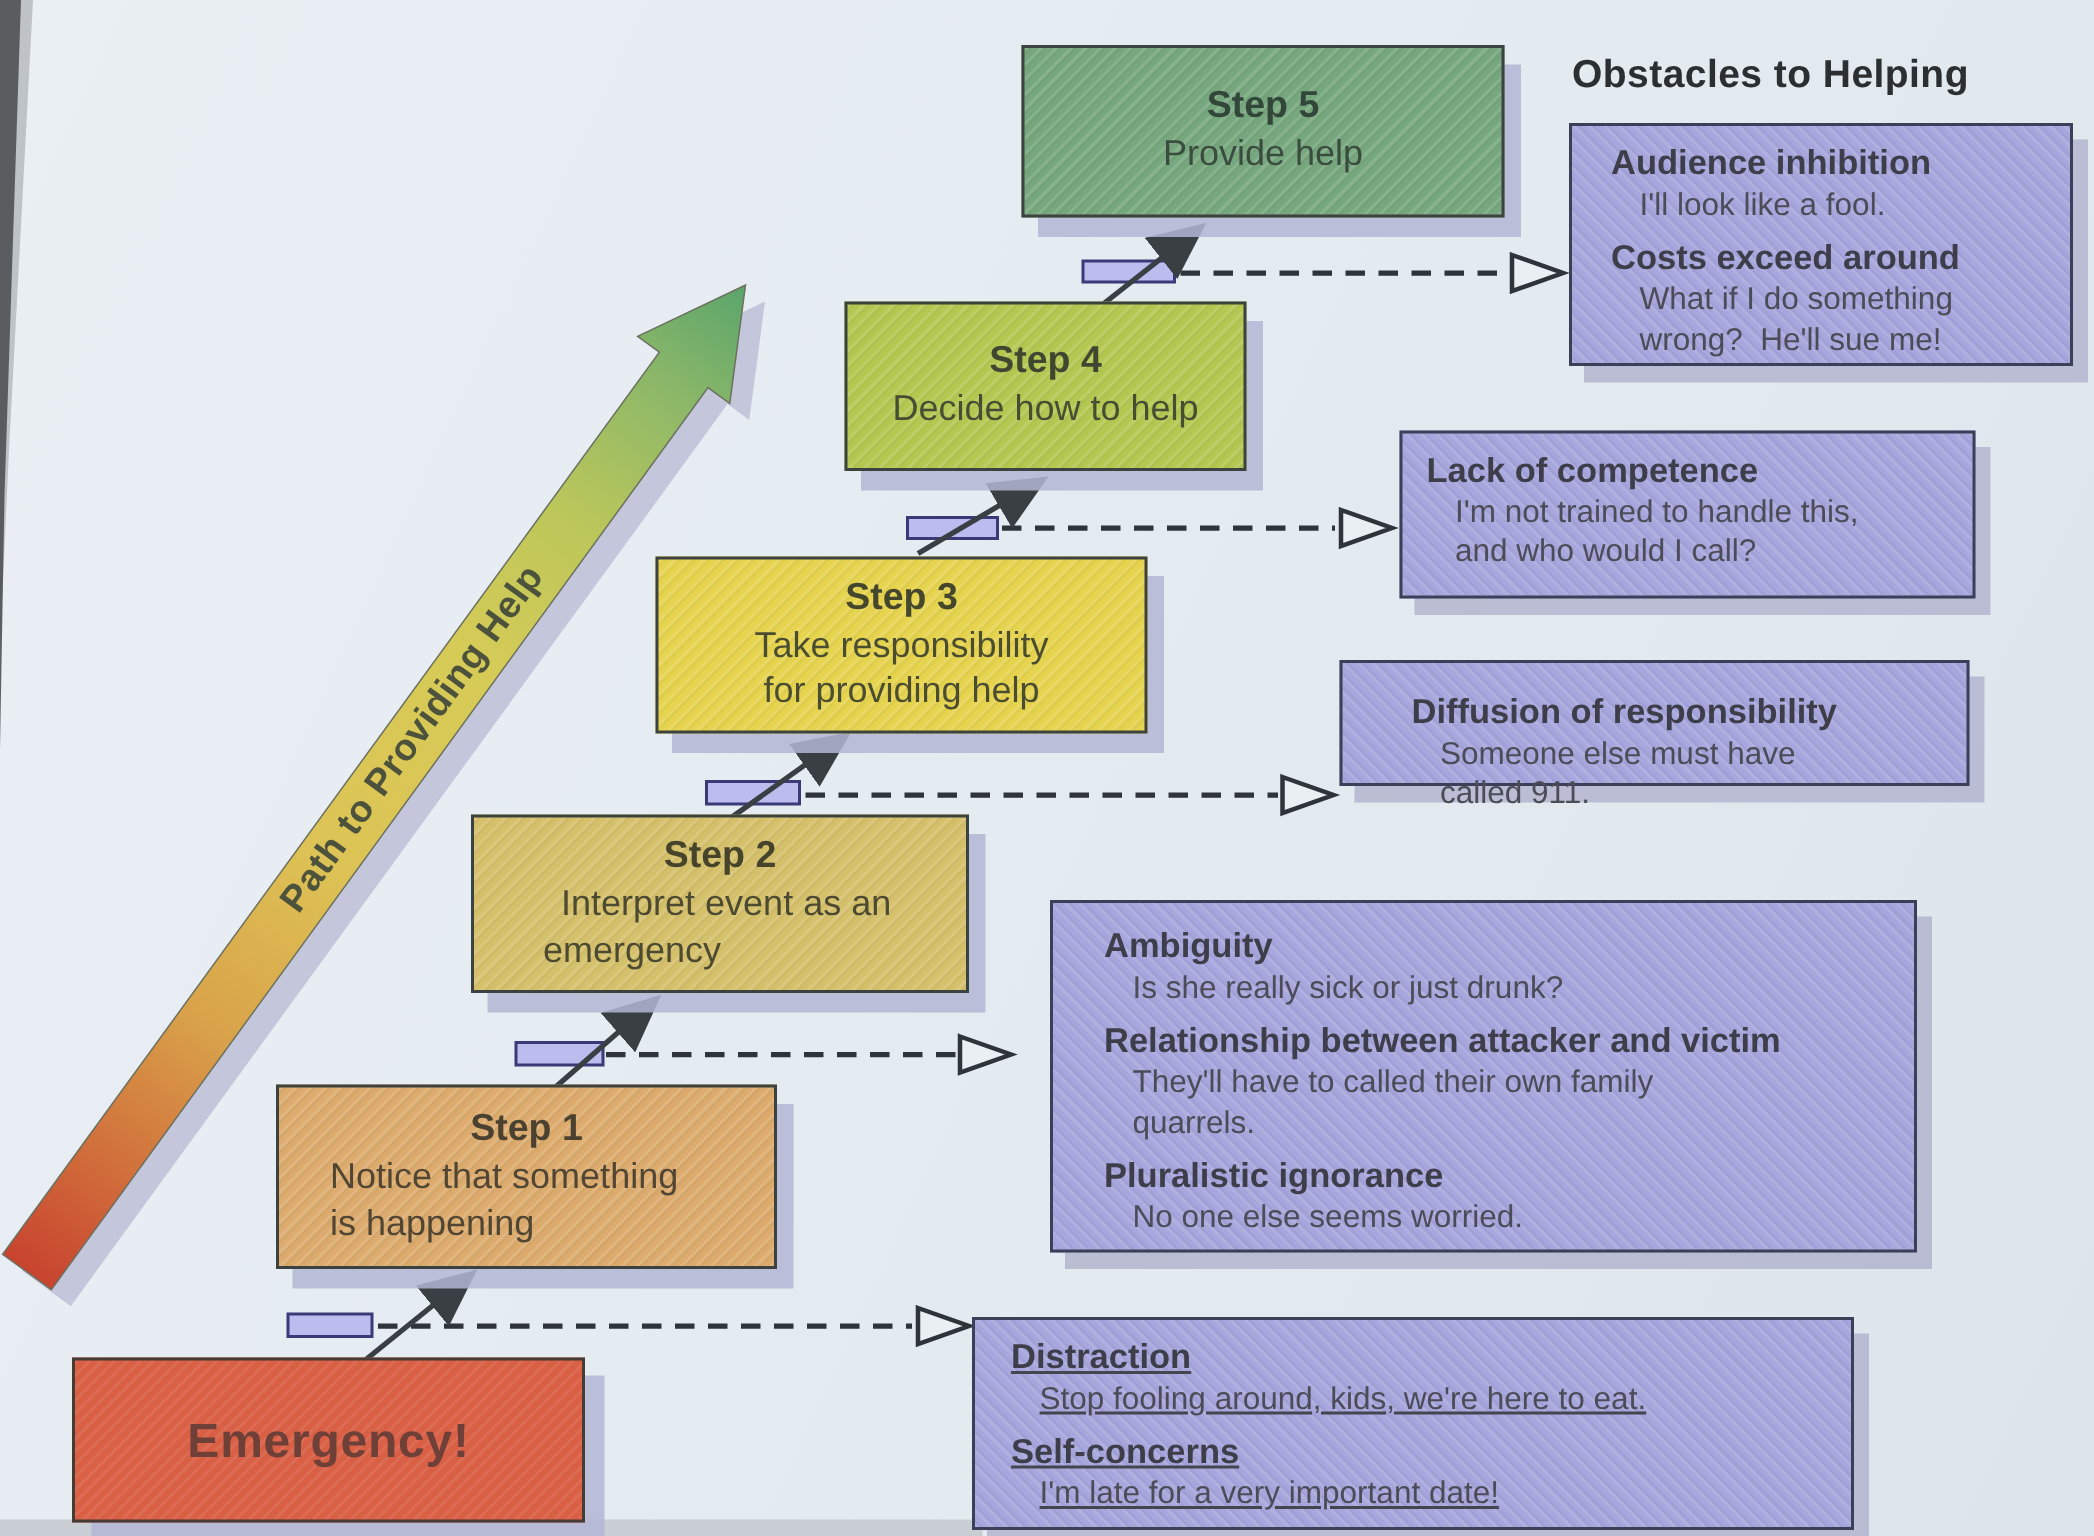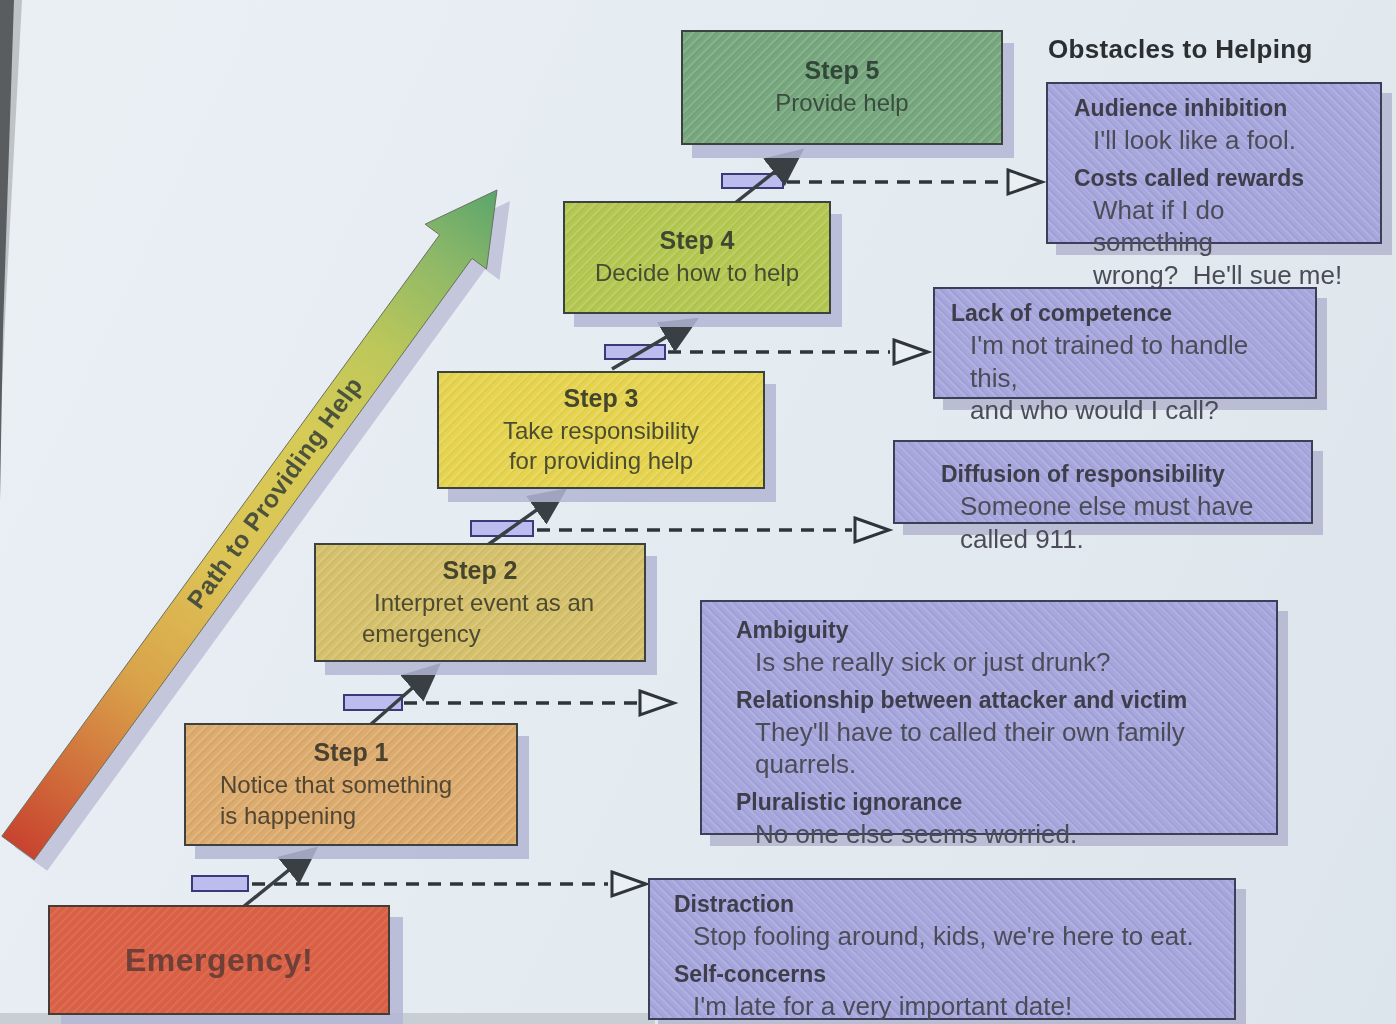--- a/index.html
+++ b/index.html
@@ -18,21 +18,21 @@
   .step-line { font-size:24px; line-height:1.26; display:block; }
   .body-center .step-line { text-align:center; }
   .obstacle {
     background-color:#a7a7dd; border-color:#3b4058;
     background-image: repeating-linear-gradient(45deg, rgba(255,255,255,.09) 0 2px, rgba(40,40,90,.05) 2px 4px, transparent 4px 7px);
     box-shadow: 10px 11px 0 0 rgba(176,178,204,.8);
     padding:10px 32px 8px 26px; color:#45454f;
   }
   .entry { margin-bottom:7px; }
   .entry .name { font-weight:bold; font-size:23px; line-height:1.3; color:#3e3e4b; display:block; }
-  .quote-line { font-size:26px; line-height:1.26; color:#4c4c58; padding-left:19px; display:block; white-space:pre-wrap; }
+  .quote-line { font-size:21px; line-height:1.26; color:#4c4c58; padding-left:19px; display:block; white-space:pre-wrap; }
   .obstacles-title { position:absolute; left:1048px; top:34px; font-size:26px; font-weight:bold; color:#2c2f31; letter-spacing:.3px; }
   .path-label {
     position:absolute; left:105px; top:478px; width:340px;
     transform:rotate(-54deg); text-align:center;
     font-weight:bold; font-size:25px; color:#4c523b; letter-spacing:.5px;
   }
   .emergency-box {
     background:#d95f45; border-color:#463c36;
     box-shadow: 13px 12px 0 0 rgba(180,182,211,.85);
     display:flex; align-items:center; justify-content:center;
@@ -136,21 +136,21 @@
   <div class="box emergency-box" style="left:48px; top:905px; width:342px; height:110px;">
     <span class="emergency-label">Emergency!</span>
   </div>
 
   <div class="box obstacle" style="left:1046px; top:82px; width:336px; height:162px;">
     <div class="entry">
       <span class="name">Audience inhibition</span>
       <span class="quote-line">I'll look like a fool.</span>
     </div>
     <div class="entry">
-      <span class="name">Costs called rewards</span>
+      <span class="name">Costs exceed around</span>
       <span class="quote-line">What if I do something</span>
       <span class="quote-line">wrong?  He'll sue me!</span>
     </div>
   </div>
 
   <div class="box obstacle" style="left:933px; top:287px; width:384px; height:112px; padding-left:16px;">
     <div class="entry">
       <span class="name">Lack of competence</span>
       <span class="quote-line">I'm not trained to handle this,</span>
       <span class="quote-line">and who would I call?</span>
@@ -174,21 +174,21 @@
       <span class="name">Relationship between attacker and victim</span>
       <span class="quote-line">They'll have to called their own family</span>
       <span class="quote-line">quarrels.</span>
     </div>
     <div class="entry">
       <span class="name">Pluralistic ignorance</span>
       <span class="quote-line">No one else seems worried.</span>
     </div>
   </div>
 
-  <div class="box obstacle" style="left:648px; top:878px; width:588px; height:142px; padding-left:24px;">
+  <div class="box obstacle" style="left:648px; top:878px; width:588px; height:142px; padding-left:24px;text-decoration:underline;">
     <div class="entry">
       <span class="name">Distraction</span>
       <span class="quote-line">Stop fooling around, kids, we're here to eat.</span>
     </div>
     <div class="entry">
       <span class="name">Self-concerns</span>
       <span class="quote-line">I'm late for a very important date!</span>
     </div>
   </div>
 

